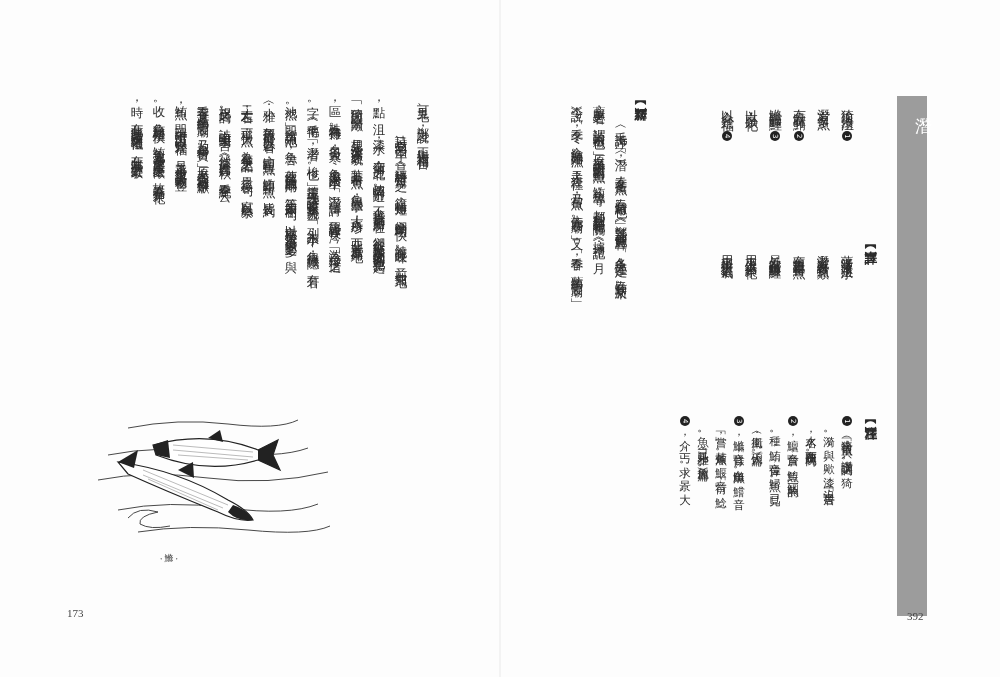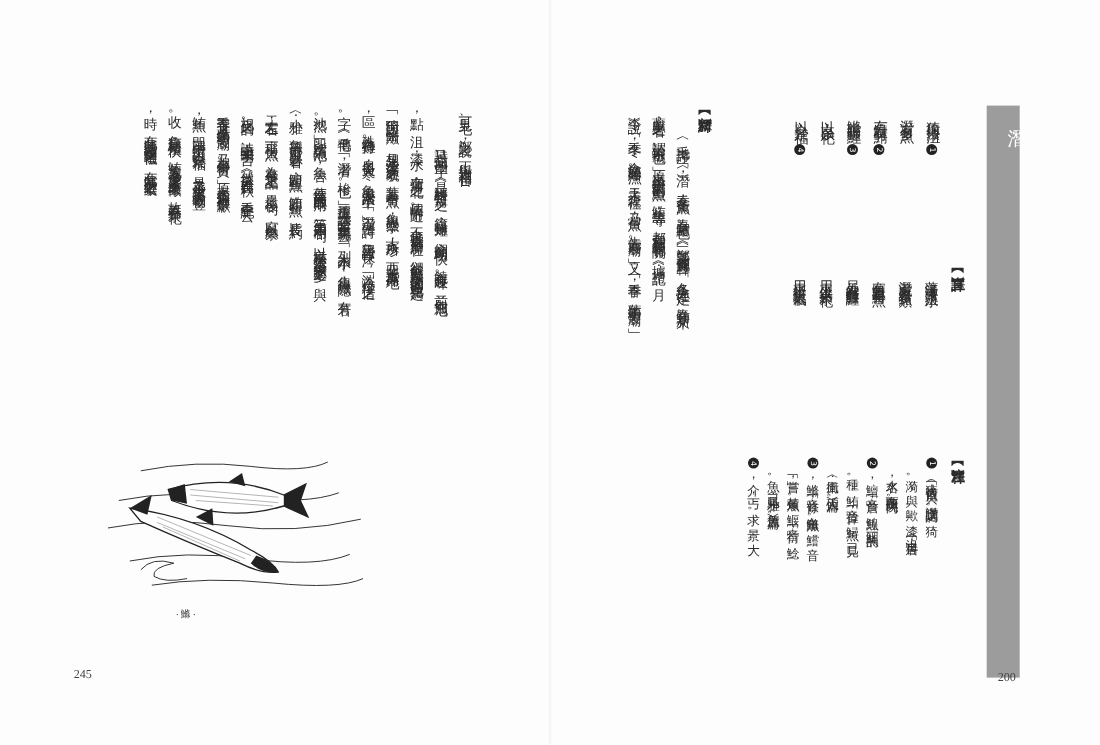--- a/index.html
+++ b/index.html
@@ -62,21 +62,21 @@
       <div class="col" style="left:676px;top:412px;font-size:11.5px;line-height:17px;letter-spacing:1px;"><span class="num">4</span> <span>介，丐，求。景，大。</span></div>
     </div>
 
     <div>
       <div class="col heading" style="left:632px;top:96px;">【新繹】</div>
       <div class="col" style="left:612px;top:120px;">〈毛詩序〉：「〈潛〉，季冬薦魚，春獻鮪也。」《鄭箋》補充解釋：「冬魚之性定，春鮪新來。</div>
       <div class="col" style="left:590px;top:96px;">薦獻之者，謂於宗廟也。」原來詩中所寫的鱣魚、鮪魚等等，都和宗廟祭祀有關。據《禮記．月</div>
       <div class="col" style="left:568px;top:96px;">令》說：「季冬，命漁師始漁。天子親往，乃嘗魚，先薦寢廟。」又：「季春，薦鮪于寢廟。」</div>
     </div>
 
-    <div class="pagenum" style="left:907px;top:610px;">200</div>
+    <div class="pagenum" style="left:907px;top:610px;">392</div>
   </div>
 
   <div>
     <div class="col" style="left:414px;top:96px;">可見毛、鄭之說，正與古禮相合。</div>
     <div class="col" style="left:392px;top:96px;">　　詩只六句二十四字，是《詩經》短篇之一。篇幅雖短，卻簡勁明快，饒有趣味。前二句寫地</div>
     <div class="col" style="left:370px;top:96px;">點，沮、漆二水，在渭河之北，岐周附近。不直接寫宗廟所在，卻從獻祭宗廟之物的產地寫起。</div>
     <div class="col" style="left:348px;top:96px;">「猗與」即「漪歟」，想見水波蕩漾之貌，蓋其中有魚。魚與熊掌，古人所珍，西北黃土高原地</div>
     <div class="col" style="left:326px;top:96px;">區，殊為難得。冬日天寒，魚多深潛水中，「潛」字韓詩、魯詩皆作「涔」，涔為「槮」之借</div>
     <div class="col" style="left:304px;top:96px;">字。《毛傳》：「潛者，槮也。」據王先謙《詩三家義集疏》云：「列木水中，魚得藏隱，有若</div>
     <div class="col" style="left:282px;top:96px;">池然。」即所謂魚池、魚舍，蓋便於漁師取用。第三第四兩句，以六種大魚渲染魚類之多，與</div>
@@ -113,15 +113,15 @@
         <path d="M20 62 L40 50 L36 68 Z" fill="#222"></path>
         <path d="M135 105 Q150 110 155 120 Q140 122 130 112 Z" fill="#222"></path>
         <path d="M80 70 L95 62 L96 78 Z" fill="#222"></path>
         <g stroke="#777" stroke-width="0.5">
             <path d="M45 70 L130 105 M45 75 L125 108 M50 79 L120 110"></path>
           </g>
       </g>
     </svg>
     <div class="caption">‧鰷‧</div>
 
-    <div class="pagenum" style="left:67px;top:607px;">245</div>
+    <div class="pagenum" style="left:67px;top:607px;">173</div>
   </div>
 </div>
 
 </body></html>

